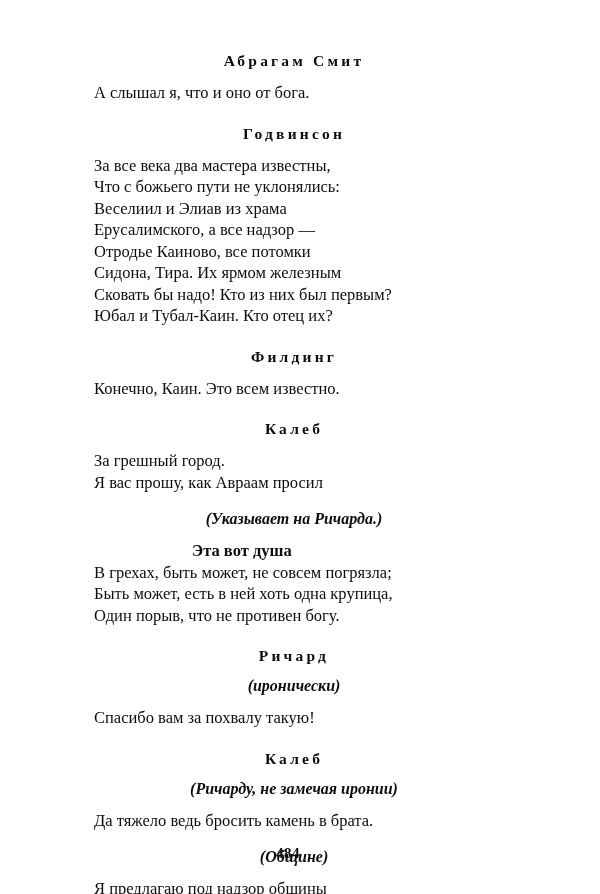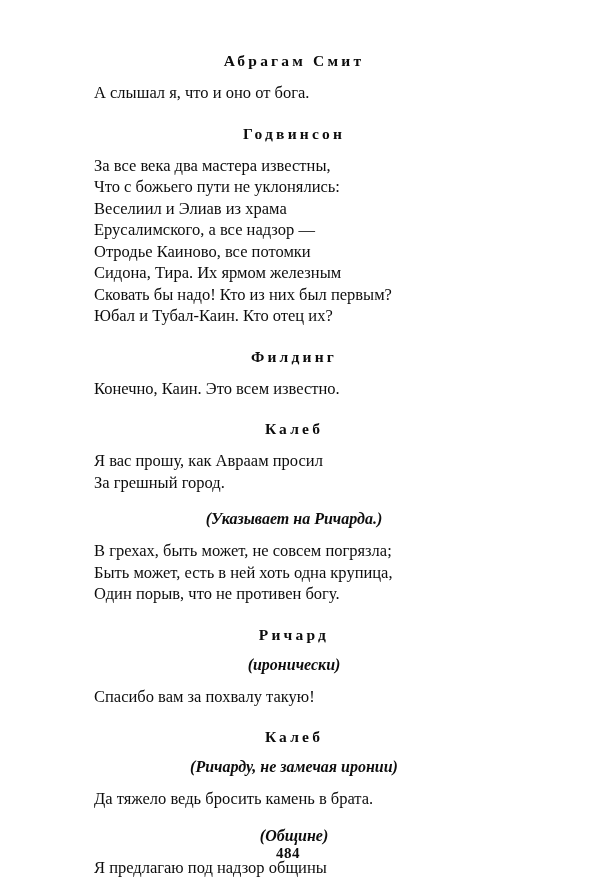--- a/index.html
+++ b/index.html
@@ -100,27 +100,30 @@
   <div class="speaker">Филдинг</div>
   <div class="gap-sm"></div>
   <div class="block indent-1">
     <div class="line">Конечно, Каин. Это всем известно.</div>
   </div>
 
   <div class="gap-lg"></div>
   <div class="speaker">Калеб</div>
   <div class="gap-sm"></div>
   <div class="block indent-1">
+    <div class="line">За грешный город.</div>
     <div class="line">Я вас прошу, как Авраам просил</div>
-    <div class="line">За грешный город.</div>
   </div>
 
   <div class="gap-md"></div>
   <div class="stage-center">(Указывает на Ричарда.)</div>
   <div class="gap-sm"></div>
+  <div class="block indent-right-block">
+    <div class="line bold-line">Эта вот душа</div>
+  </div>
   <div class="block indent-1">
     <div class="line">В грехах, быть может, не совсем погрязла;</div>
     <div class="line">Быть может, есть в ней хоть одна крупица,</div>
     <div class="line">Один порыв, что не противен богу.</div>
   </div>
 
   <div class="gap-lg"></div>
   <div class="speaker">Ричард</div>
   <div class="gap-sm"></div>
   <div class="stage-center light">(иронически)</div>

